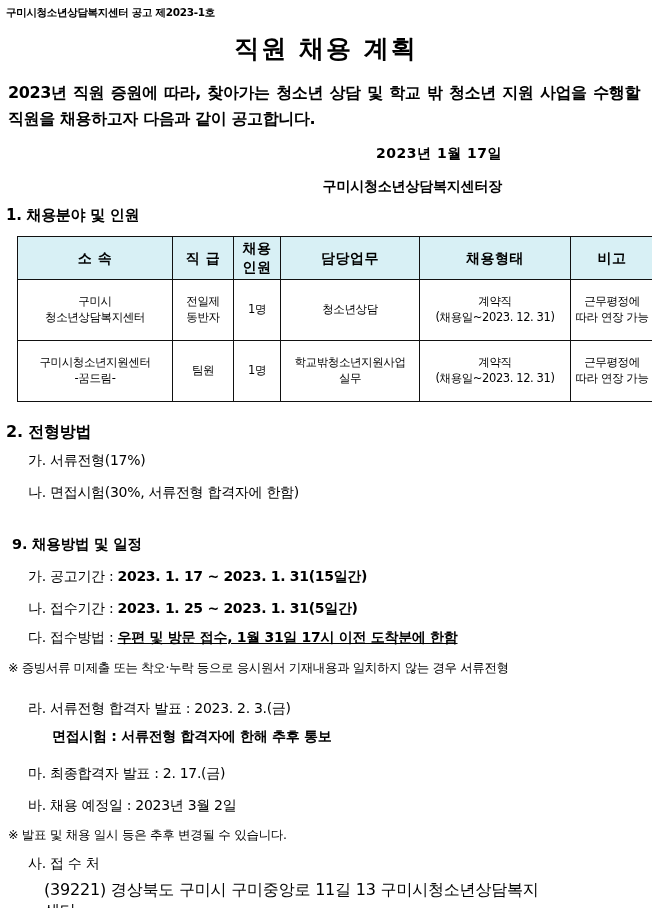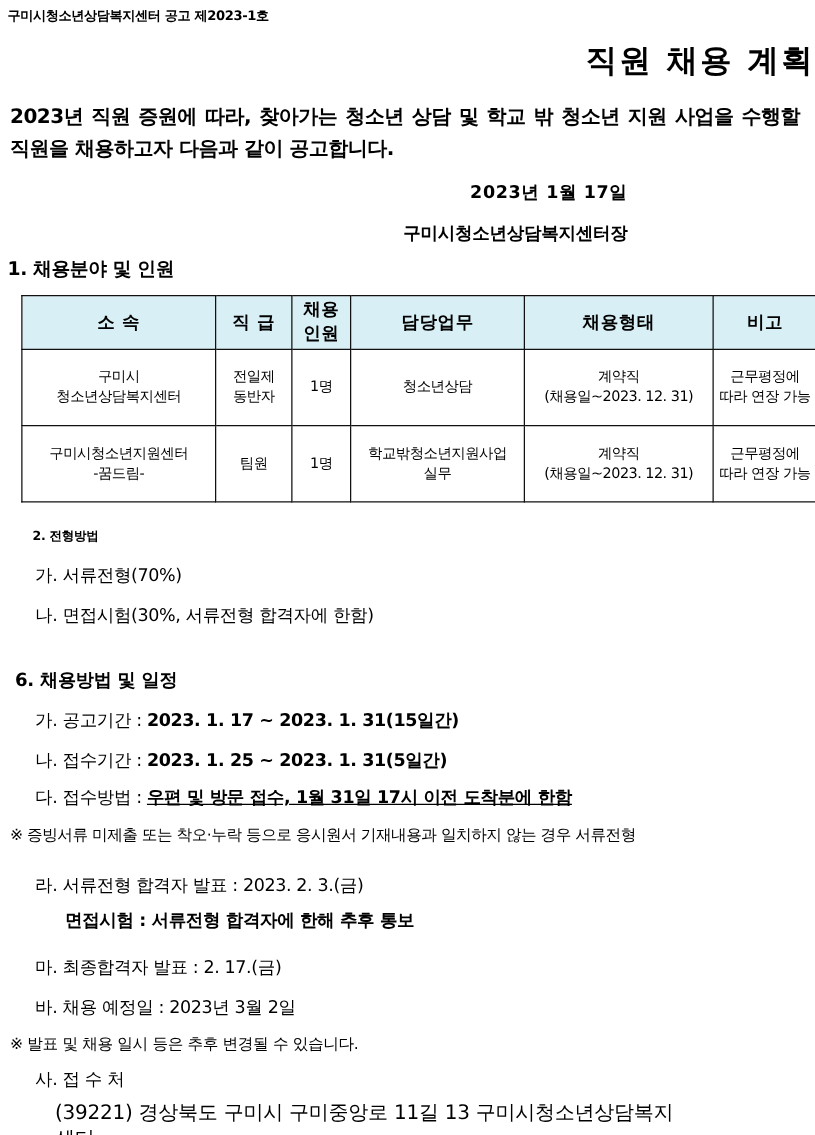--- a/index.html
+++ b/index.html
@@ -29,21 +29,21 @@
     font-size: 10.5px;
     letter-spacing: -0.3px;
     font-weight: bold;
     color: #000;
   }
   .doc-title {
     position: absolute;
     top: 32px;
     left: 0;
     width: 652px;
-    text-align: right;
+    text-align: center;
     font-size: 25px;
     font-weight: bold;
     letter-spacing: 2px;
   }
   .intro {
     position: absolute;
     top: 80px;
     left: 8px;
     width: 632px;
     font-size: 16px;
@@ -113,24 +113,23 @@
   .c-jg { width: 58px; margin-left: 40px; }
   .c-in { width: 44px; }
   .c-du { width: 136px; }
   .c-ty { width: 148px; }
   .c-re { width: 80px; }
 
   .sec2-title {
     position: absolute;
     top: 422px;
     left: 6px;
-    font-size: 10px;
-    font-weight: bold;
-    letter-spacing: -0.2px;
-    margin-left: 20px;
+    font-size: 16px;
+    font-weight: bold;
+    letter-spacing: -0.2px;
   }
   .sec2-a {
     position: absolute;
     top: 452px;
     left: 28px;
     font-size: 14px;
     letter-spacing: -0.3px;
   }
   .sec2-b {
     position: absolute;
@@ -256,24 +255,24 @@
         </td>
         <td class="small-note">
           <span>근무평정에</span><br>
           <span>따라 연장 가능</span>
         </td>
       </tr>
     </tbody>
   </table>
 
   <div class="sec2-title">2. 전형방법</div>
-  <div class="sec2-a">가. 서류전형(70%)</div>
+  <div class="sec2-a">가. 서류전형(17%)</div>
   <div class="sec2-b">나. 면접시험(30%, 서류전형 합격자에 한함)</div>
 
-  <div class="sec3-title">6. 채용방법 및 일정</div>
+  <div class="sec3-title">9. 채용방법 및 일정</div>
 
   <div class="line l-3a">
     <span>가. 공고기간 : </span><b>2023. 1. 17  ~  2023. 1. 31(15일간)</b>
   </div>
 
   <div class="line l-3b">
     <span>나. 접수기간 : </span><b>2023. 1. 25 ~ 2023. 1. 31(5일간)</b>
   </div>
 
   <div class="line l-3c">

